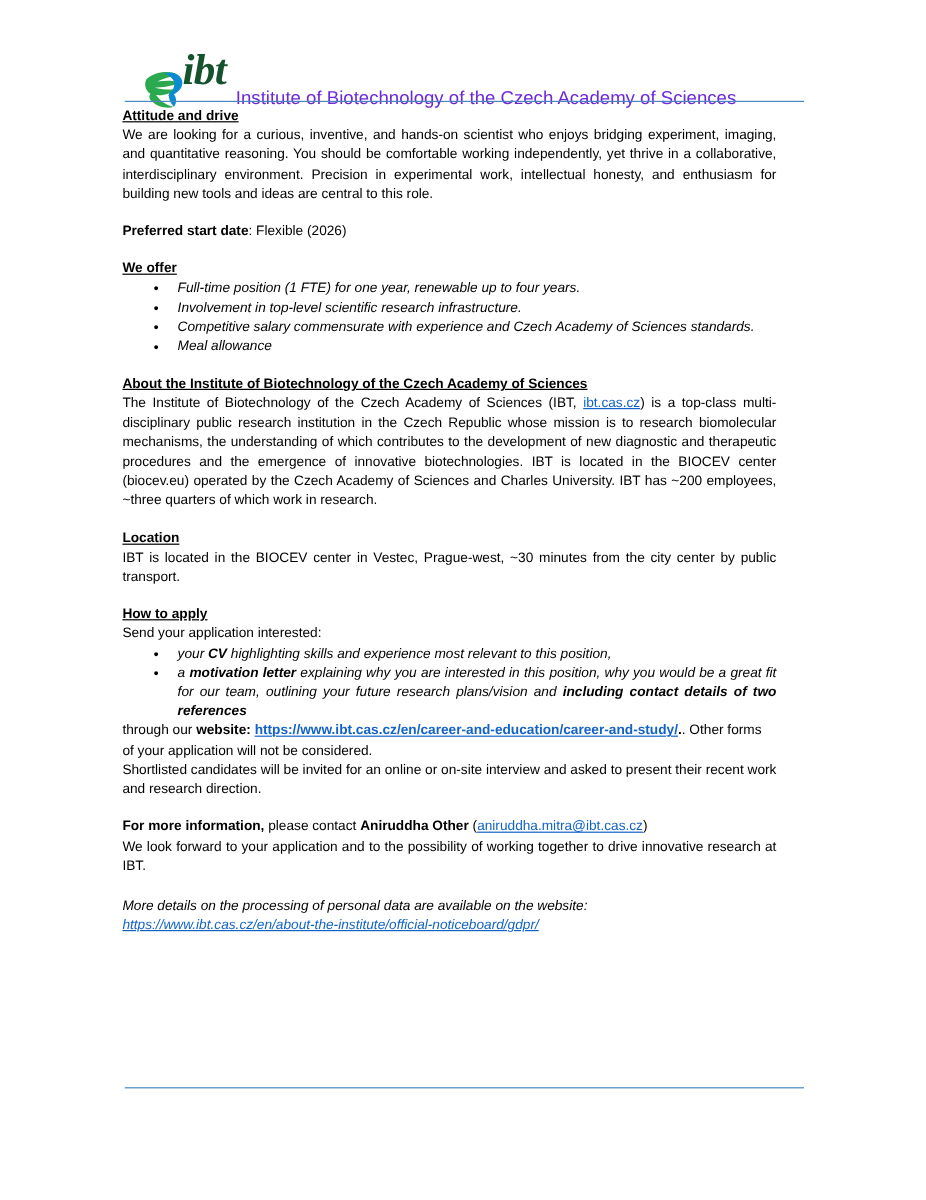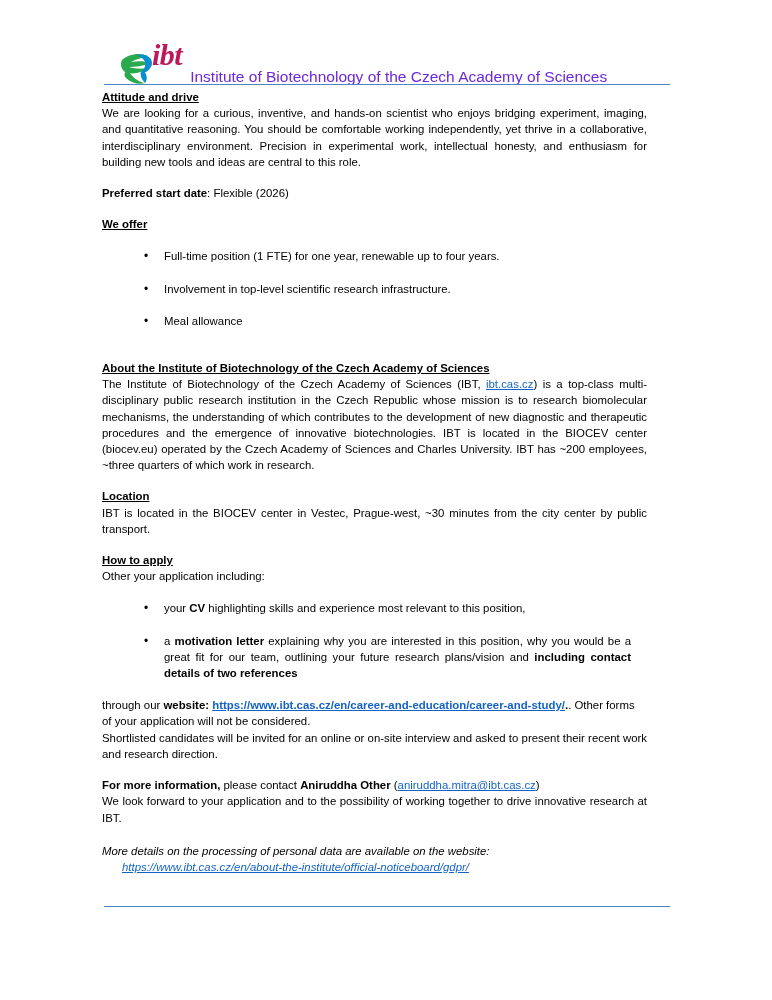--- a/index.html
+++ b/index.html
@@ -35,22 +35,22 @@
   .ibt-logo-mark {
     width: 42px;
     height: 38px;
     position: relative;
     flex: 0 0 auto;
   }
   .ibt-word {
     font-family: "Liberation Serif", serif;
     font-weight: bold;
     font-style: italic;
-    font-size: 30px;
-    color: #be185d;
+    font-size: 36px;
+    color: #14532d;
     letter-spacing: -0.5px;
     line-height: 1;
     margin-left: -16px;
     margin-bottom: 18px;
   }
   .hdr-title {
     font-size: 15.5px;
     color: #6d28d9;
     line-height: 1;
     margin-bottom: 4px;
@@ -104,33 +104,33 @@
   }
   a.link-bold {
     color: #1363c6;
     text-decoration: underline;
     font-weight: bold;
   }
   a.link-ital {
     color: #1363c6;
     text-decoration: underline;
     font-style: italic;
-    margin-left: 20px;
   }
 
   ul.bullets {
     list-style: none;
     margin: 0;
     padding: 0;
   }
   ul.bullets > li {
     position: relative;
     padding-left: 46px;
-    margin: 16px;
+    margin: 0;
     text-align: justify;
+    font-style: italic;
   }
   ul.bullets > li::before {
     content: "\2022";
     position: absolute;
     left: 26px;
     top: 0;
     font-size: 12px;
     line-height: 16.2px;
   }
 
@@ -178,37 +178,38 @@
   <div class="spacer-md"></div>
 
   <p class="para-left"><span class="bold underline">Preferred start date</span><span>:</span><span> Flexible (2026)</span></p>
 
   <div class="spacer-md"></div>
 
   <p class="sec-head">We offer</p>
   <ul class="bullets">
     <li>Full-time position (1 FTE) for one year, renewable up to four years.</li>
     <li>Involvement in top-level scientific research infrastructure.</li>
+    <li>Competitive salary commensurate with experience and Czech Academy of Sciences standards.</li>
     <li>Meal allowance</li>
   </ul>
 
   <div class="spacer-md"></div>
 
   <p class="sec-head">About the Institute of Biotechnology of the Czech Academy of Sciences</p>
   <p class="para"><span>The Institute of Biotechnology of the Czech Academy of Sciences (IBT, </span><a class="link" href="#">ibt.cas.cz</a><span>) is a top-class multi-disciplinary public research institution in the Czech Republic whose mission is to research biomolecular mechanisms, the understanding of which contributes to the development of new diagnostic and therapeutic procedures and the emergence of innovative biotechnologies. IBT is located in the BIOCEV center (biocev.eu) operated by the Czech Academy of Sciences and Charles University. IBT has ~200 employees, ~three quarters of which work in research.</span></p>
 
   <div class="spacer-md"></div>
 
   <p class="sec-head">Location</p>
   <p class="para">IBT is located in the BIOCEV center in Vestec, Prague-west, ~30 minutes from the city center by public transport.</p>
 
   <div class="spacer-md"></div>
 
   <p class="sec-head">How to apply</p>
-  <p class="para-left">Other your application including:</p>
+  <p class="para-left">Send your application interested:</p>
   <ul class="bullets">
     <li><span>your </span><span class="bold">CV</span><span> highlighting skills and experience most relevant to this position,</span></li>
     <li><span>a </span><span class="bold">motivation letter</span><span> explaining why you are interested in this position, why you would be a great fit for our team, outlining your future research plans/vision and </span><span class="bold">including contact details of two references</span></li>
   </ul>
   <p class="para-left"><span>through our </span><span class="bold">website:</span><span> </span><a class="link-bold" href="#">https://www.ibt.cas.cz/en/career-and-education/career-and-study/</a><span class="bold">.</span><span>. Other forms of your application will not be considered.</span></p>
   <p class="para">Shortlisted candidates will be invited for an online or on-site interview and asked to present their recent work and research direction.</p>
 
   <div class="spacer-md"></div>
 
   <p class="para-left"><span class="bold underline">For more information,</span><span> please contact </span><span class="bold">Aniruddha Other</span><span> (</span><a class="link" href="#">aniruddha.mitra@ibt.cas.cz</a><span>)</span></p>

